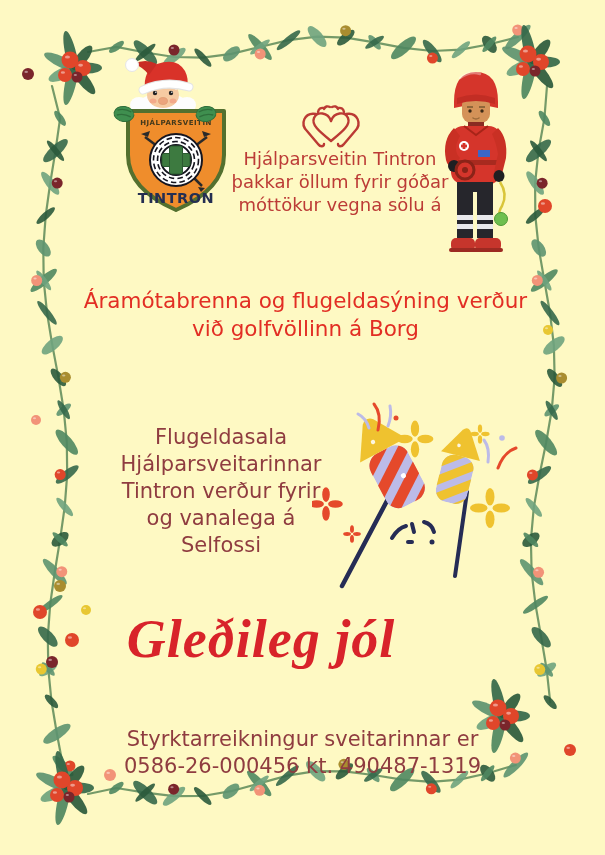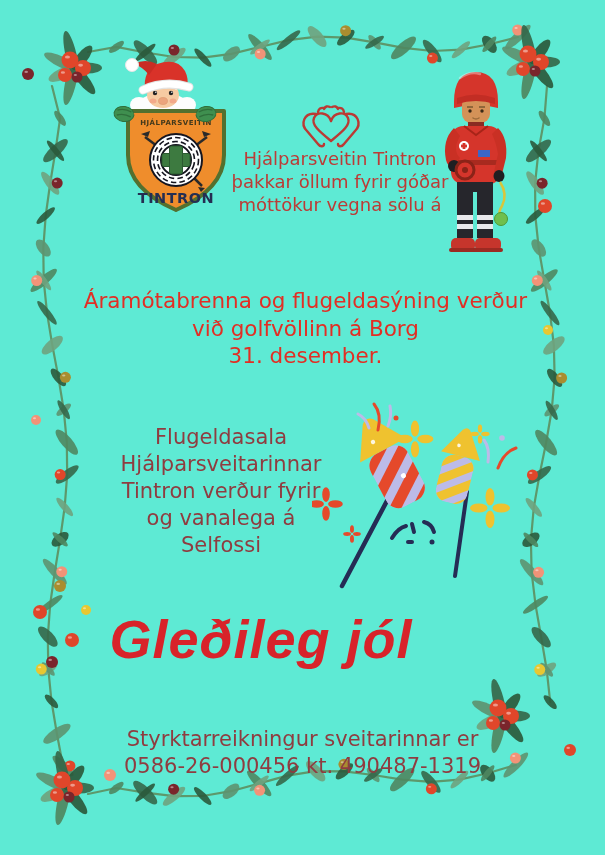--- a/index.html
+++ b/index.html
@@ -1,29 +1,29 @@
 <!DOCTYPE html>
 <html><head>
 <meta charset="utf-8">
 <style>
   html,body{margin:0;padding:0;background:#ffffff;}
-  .poster{position:relative;width:605px;height:855px;background:#5eead4;overflow:hidden;
+  .poster{position:relative;width:605px;height:855px;background:#fef9c3;overflow:hidden;
           font-family:"DejaVu Sans","Liberation Sans",sans-serif;}
   #garland{position:absolute;left:0;top:0;width:605px;height:855px;z-index:0;}
   .logo-svg{position:absolute;left:105px;top:56px;width:130px;height:162px;z-index:3;}
   .figurine-svg{position:absolute;left:424px;top:58px;width:100px;height:200px;z-index:3;}
   .hearthands-svg{position:absolute;left:294px;top:100px;width:74px;height:58px;z-index:2;}
   .fireworks-svg{position:absolute;left:312px;top:396px;width:220px;height:198px;z-index:2;}
   .txt{position:absolute;text-align:center;z-index:2;}
   .txt span{display:block;text-align:center;}
   .thanks{left:203px;top:147px;width:274px;font-size:18px;line-height:23px;color:#bc3b36;font-weight:500;}
   .event{left:48px;top:287px;width:515px;font-size:21.5px;line-height:27.5px;color:#e22e24;font-weight:500;}
   .sale{left:90px;top:424px;width:262px;font-size:21px;line-height:27px;color:#8f3c40;font-weight:500;}
   .greeting{left:0;top:608px;width:522px;font-size:54px;color:#d8232a;
-            font-family:Liberation Sans, sans-serif;font-style:italic;font-weight:bold;
+            font-family:Liberation Serif, serif;font-style:italic;font-weight:bold;
             letter-spacing:1px;}
   .account{left:40px;top:726px;width:525px;font-size:21px;line-height:27px;color:#8f3c40;font-weight:500;}
 </style>
 </head>
 <body>
 
 <div class="poster">
 
   <svg id="garland" viewBox="0 0 605 855">
       <path d="M88 52 L116.5 46.9 L145.4 52.5 L174.2 57.0 L202.9 57.7 L231.5 53.9 L260.0 47.0 L288.5 40.2 L317.1 36.6 L345.8 37.7 L374.6 42.3 L403.5 47.9 L432.2 51.0 L460.9 49.7 L489.4 44.3 L517.9 37.0" fill="none" stroke="#5d8a58" stroke-width="2.2" stroke-linecap="round" opacity="0.85"></path>
@@ -352,21 +352,20 @@
 
   <div class="txt thanks">
     <span>Hjálparsveitin Tintron</span>
     <span>þakkar öllum fyrir góðar</span>
     <span>móttökur vegna sölu á</span>
   </div>
 
   <div class="txt event">
     <span>Áramótabrenna og flugeldasýning verður</span>
     <span>við golfvöllinn á Borg</span>
-    <span>31. desember.</span>
   </div>
 
   <div class="txt sale">
     <span>Flugeldasala</span>
     <span>Hjálparsveitarinnar</span>
     <span>Tintron verður fyrir</span>
     <span>og vanalega á</span>
     <span>Selfossi</span>
   </div>
 

